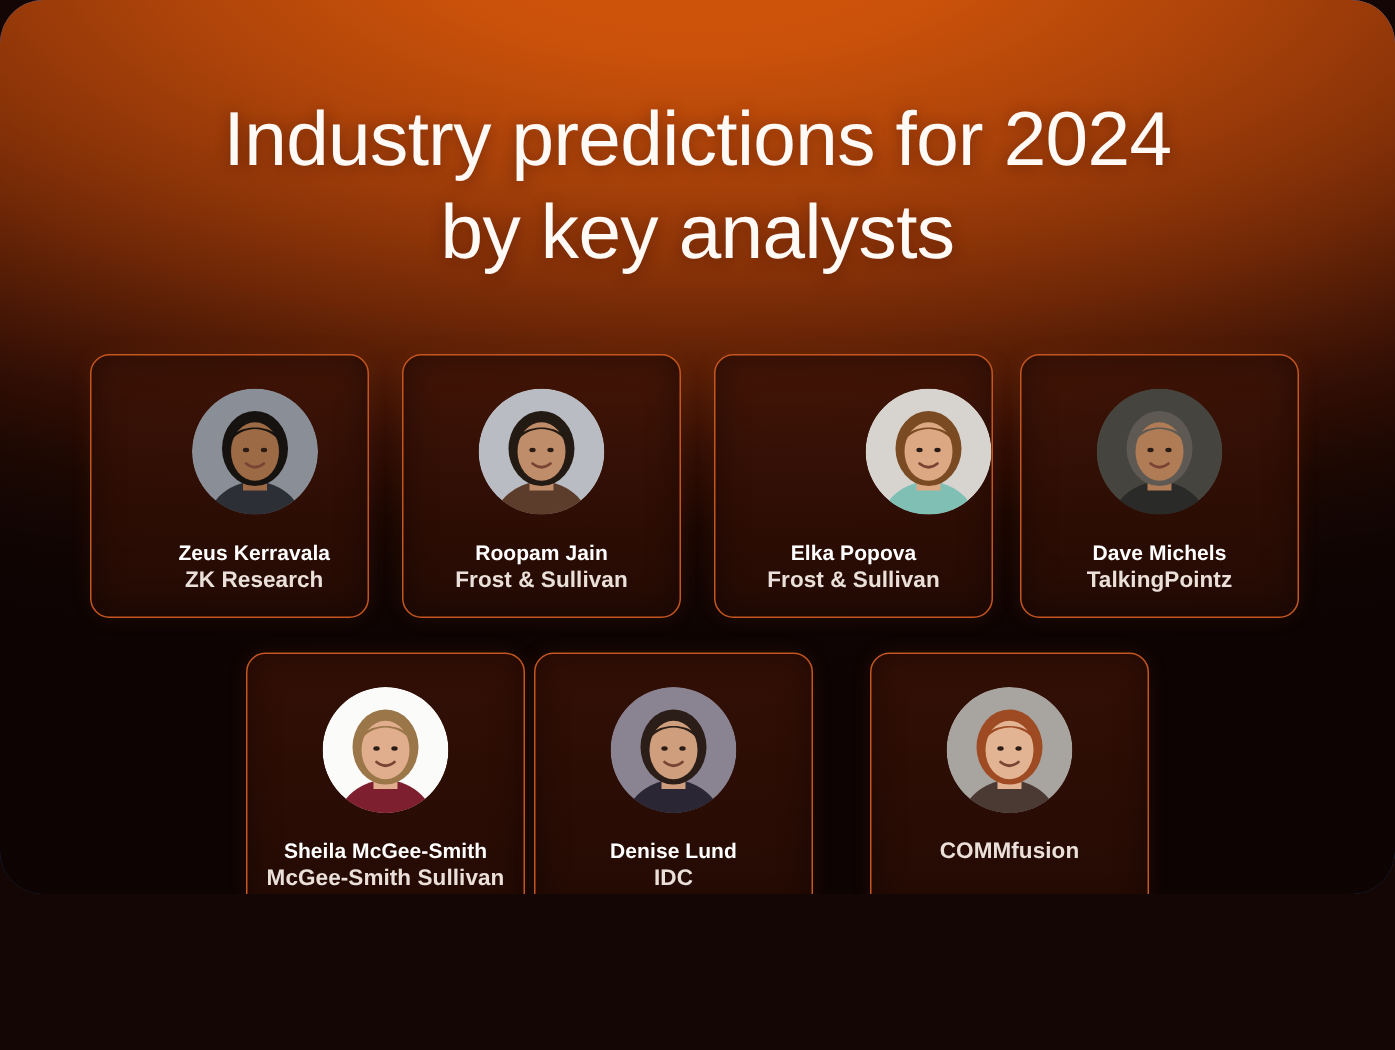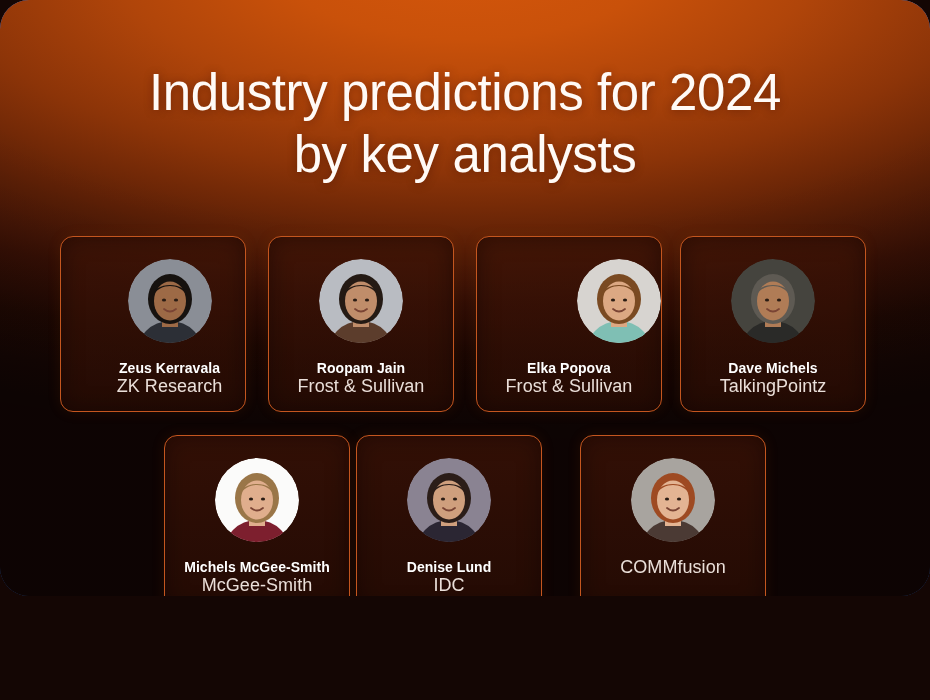--- a/index.html
+++ b/index.html
@@ -118,22 +118,22 @@
   }
   .person-name {
     color: #ffffff;
     font-size: 14px;
     font-weight: bold;
     line-height: 18px;
     letter-spacing: 0.05px;
   }
   .person-org {
     color: #eadfd9;
-    font-size: 18px;
-    font-weight: 400;
+    font-size: 15px;
+    font-weight: 700;
     line-height: 19px;
     letter-spacing: 0.05px;
   }
 </style>
 </head>
 <body>
 
 <div id="stage">
   <div id="bg-gradient"></div>
   <div id="bg-vignette"></div>
@@ -233,21 +233,21 @@
             <rect x="34" y="52" width="16" height="16" fill="#e0ae8d"></rect>
             <ellipse cx="42" cy="40" rx="22" ry="25" fill="#9a7648"></ellipse>
             <ellipse cx="42" cy="42" rx="16" ry="19.5" fill="#e0ae8d"></ellipse>
             <path d="M24 38 C25 22 59 22 60 38 C56 30 48 27 42 27 C36 27 28 30 24 38 Z" fill="#9a7648"></path>
             <ellipse cx="36" cy="41" rx="2.1" ry="1.5" fill="#2a1c14"></ellipse>
             <ellipse cx="48" cy="41" rx="2.1" ry="1.5" fill="#2a1c14"></ellipse>
             <path d="M36 50 Q42 55 48 50" fill="none" stroke="#7a4434" stroke-width="1.8" stroke-linecap="round"></path>
           </svg>
         </div>
       <div class="card-text">
-        <div class="person-name">Michels McGee-Smith</div>
+        <div class="person-name">Sheila McGee-Smith</div>
         <div class="person-org">McGee-Smith Sullivan</div>
       </div>
     </div>
 
     <div class="card r2 c2">
       <div class="avatar">
           <svg viewBox="0 0 84 84">
             <circle cx="42" cy="42" r="42" fill="#8a8392"></circle>
             <ellipse cx="42" cy="96" rx="34" ry="34" fill="#2b2633"></ellipse>
             <rect x="34" y="52" width="16" height="16" fill="#cf9f7d"></rect>

